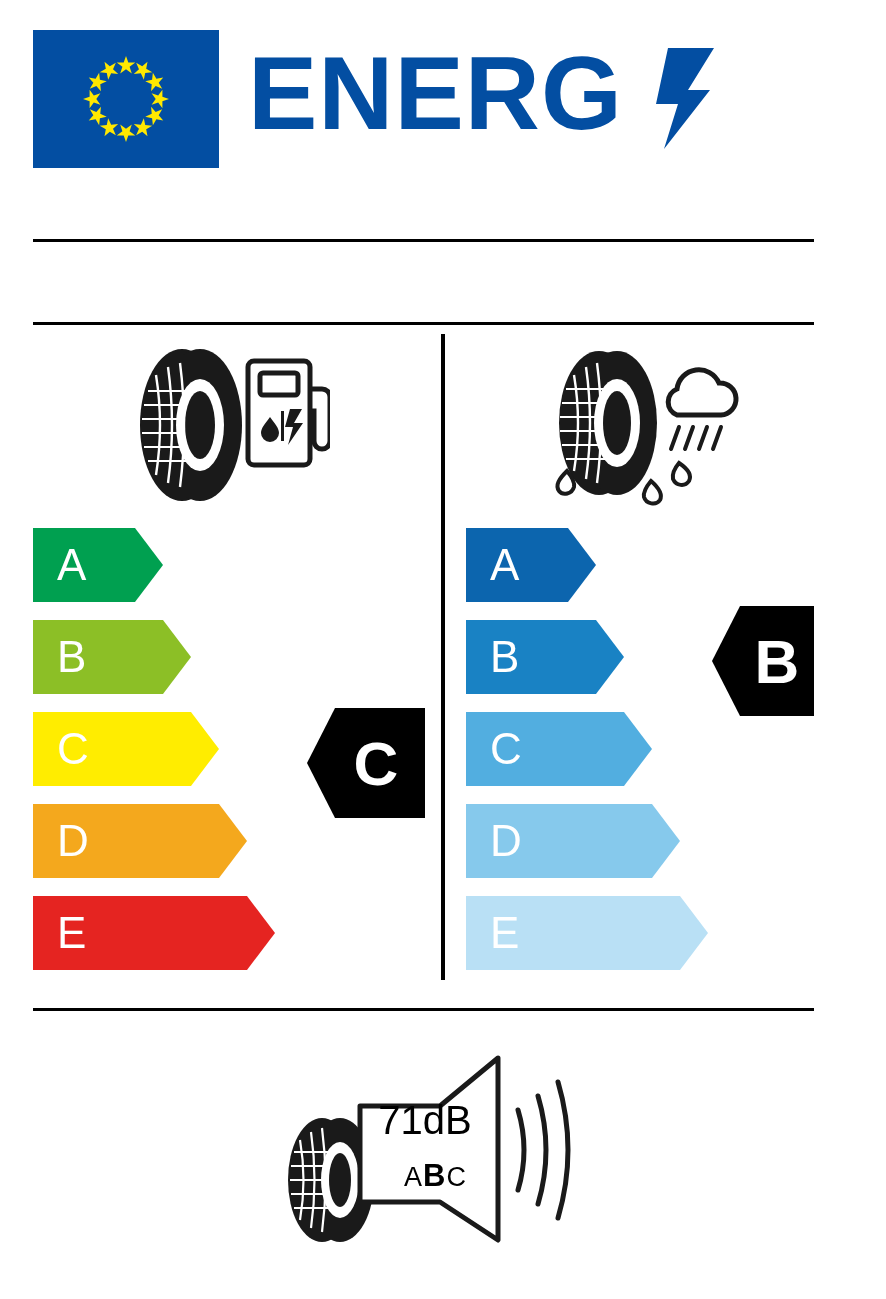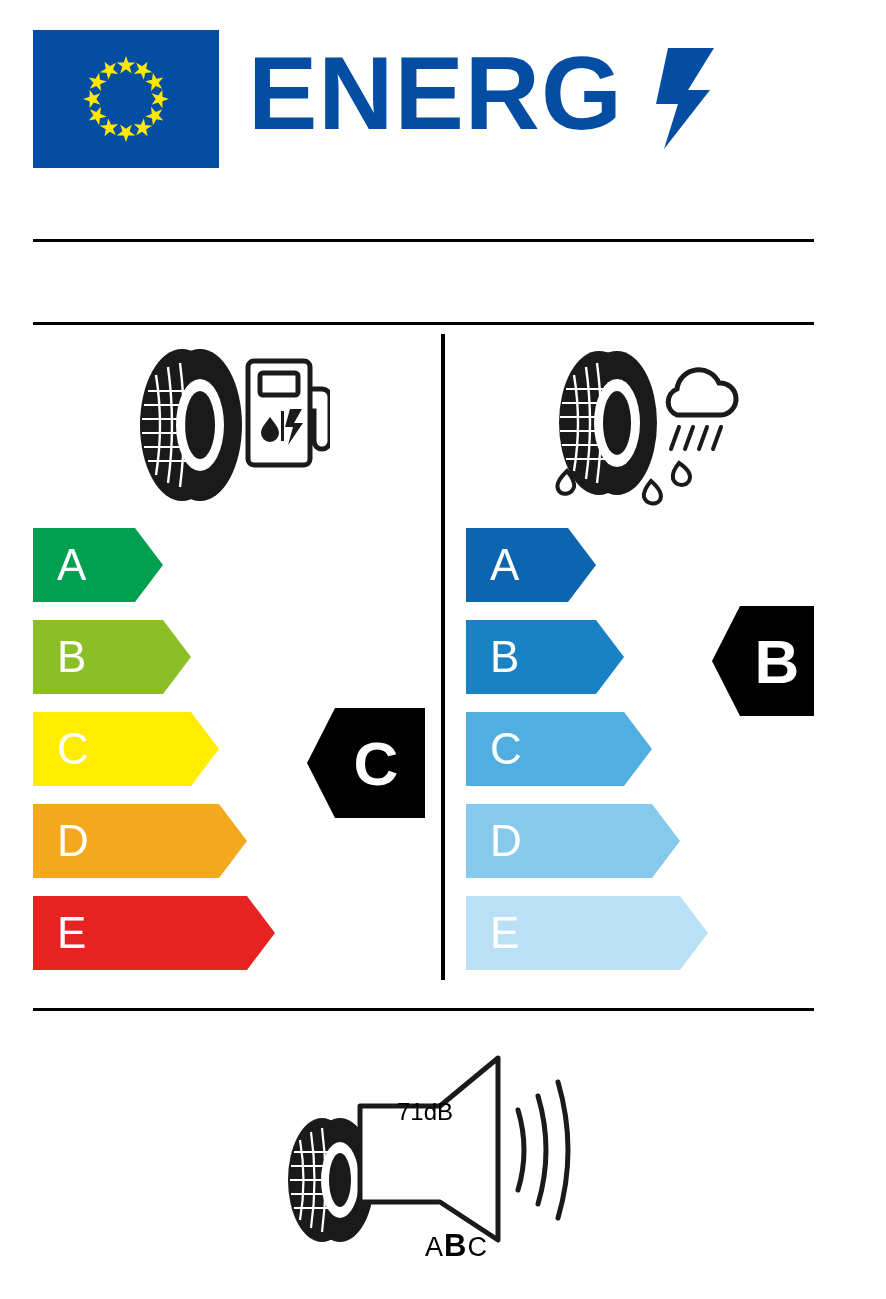--- a/index.html
+++ b/index.html
@@ -130,32 +130,31 @@
     font-weight: bold;
   }
 
   
   .noise-db {
     position: absolute;
     left: 370px;
     top: 1098px;
     width: 110px;
     text-align: center;
-    font-size: 24px;
+    font-size: 40px;
     font-weight: normal;
     color: #000;
   }
   .noise-classes {
     position: absolute;
     left: 404px;
-    top: 1228px;
+    top: 1158px;
     font-size: 27px;
     color: #000;
     letter-spacing: 1px;
-    margin-left: 21px;
   }
   .noise-classes .sel {
     font-size: 31px;
     font-weight: bold;
   }
 </style>
 </head>
 <body>
 
 <div id="label">

